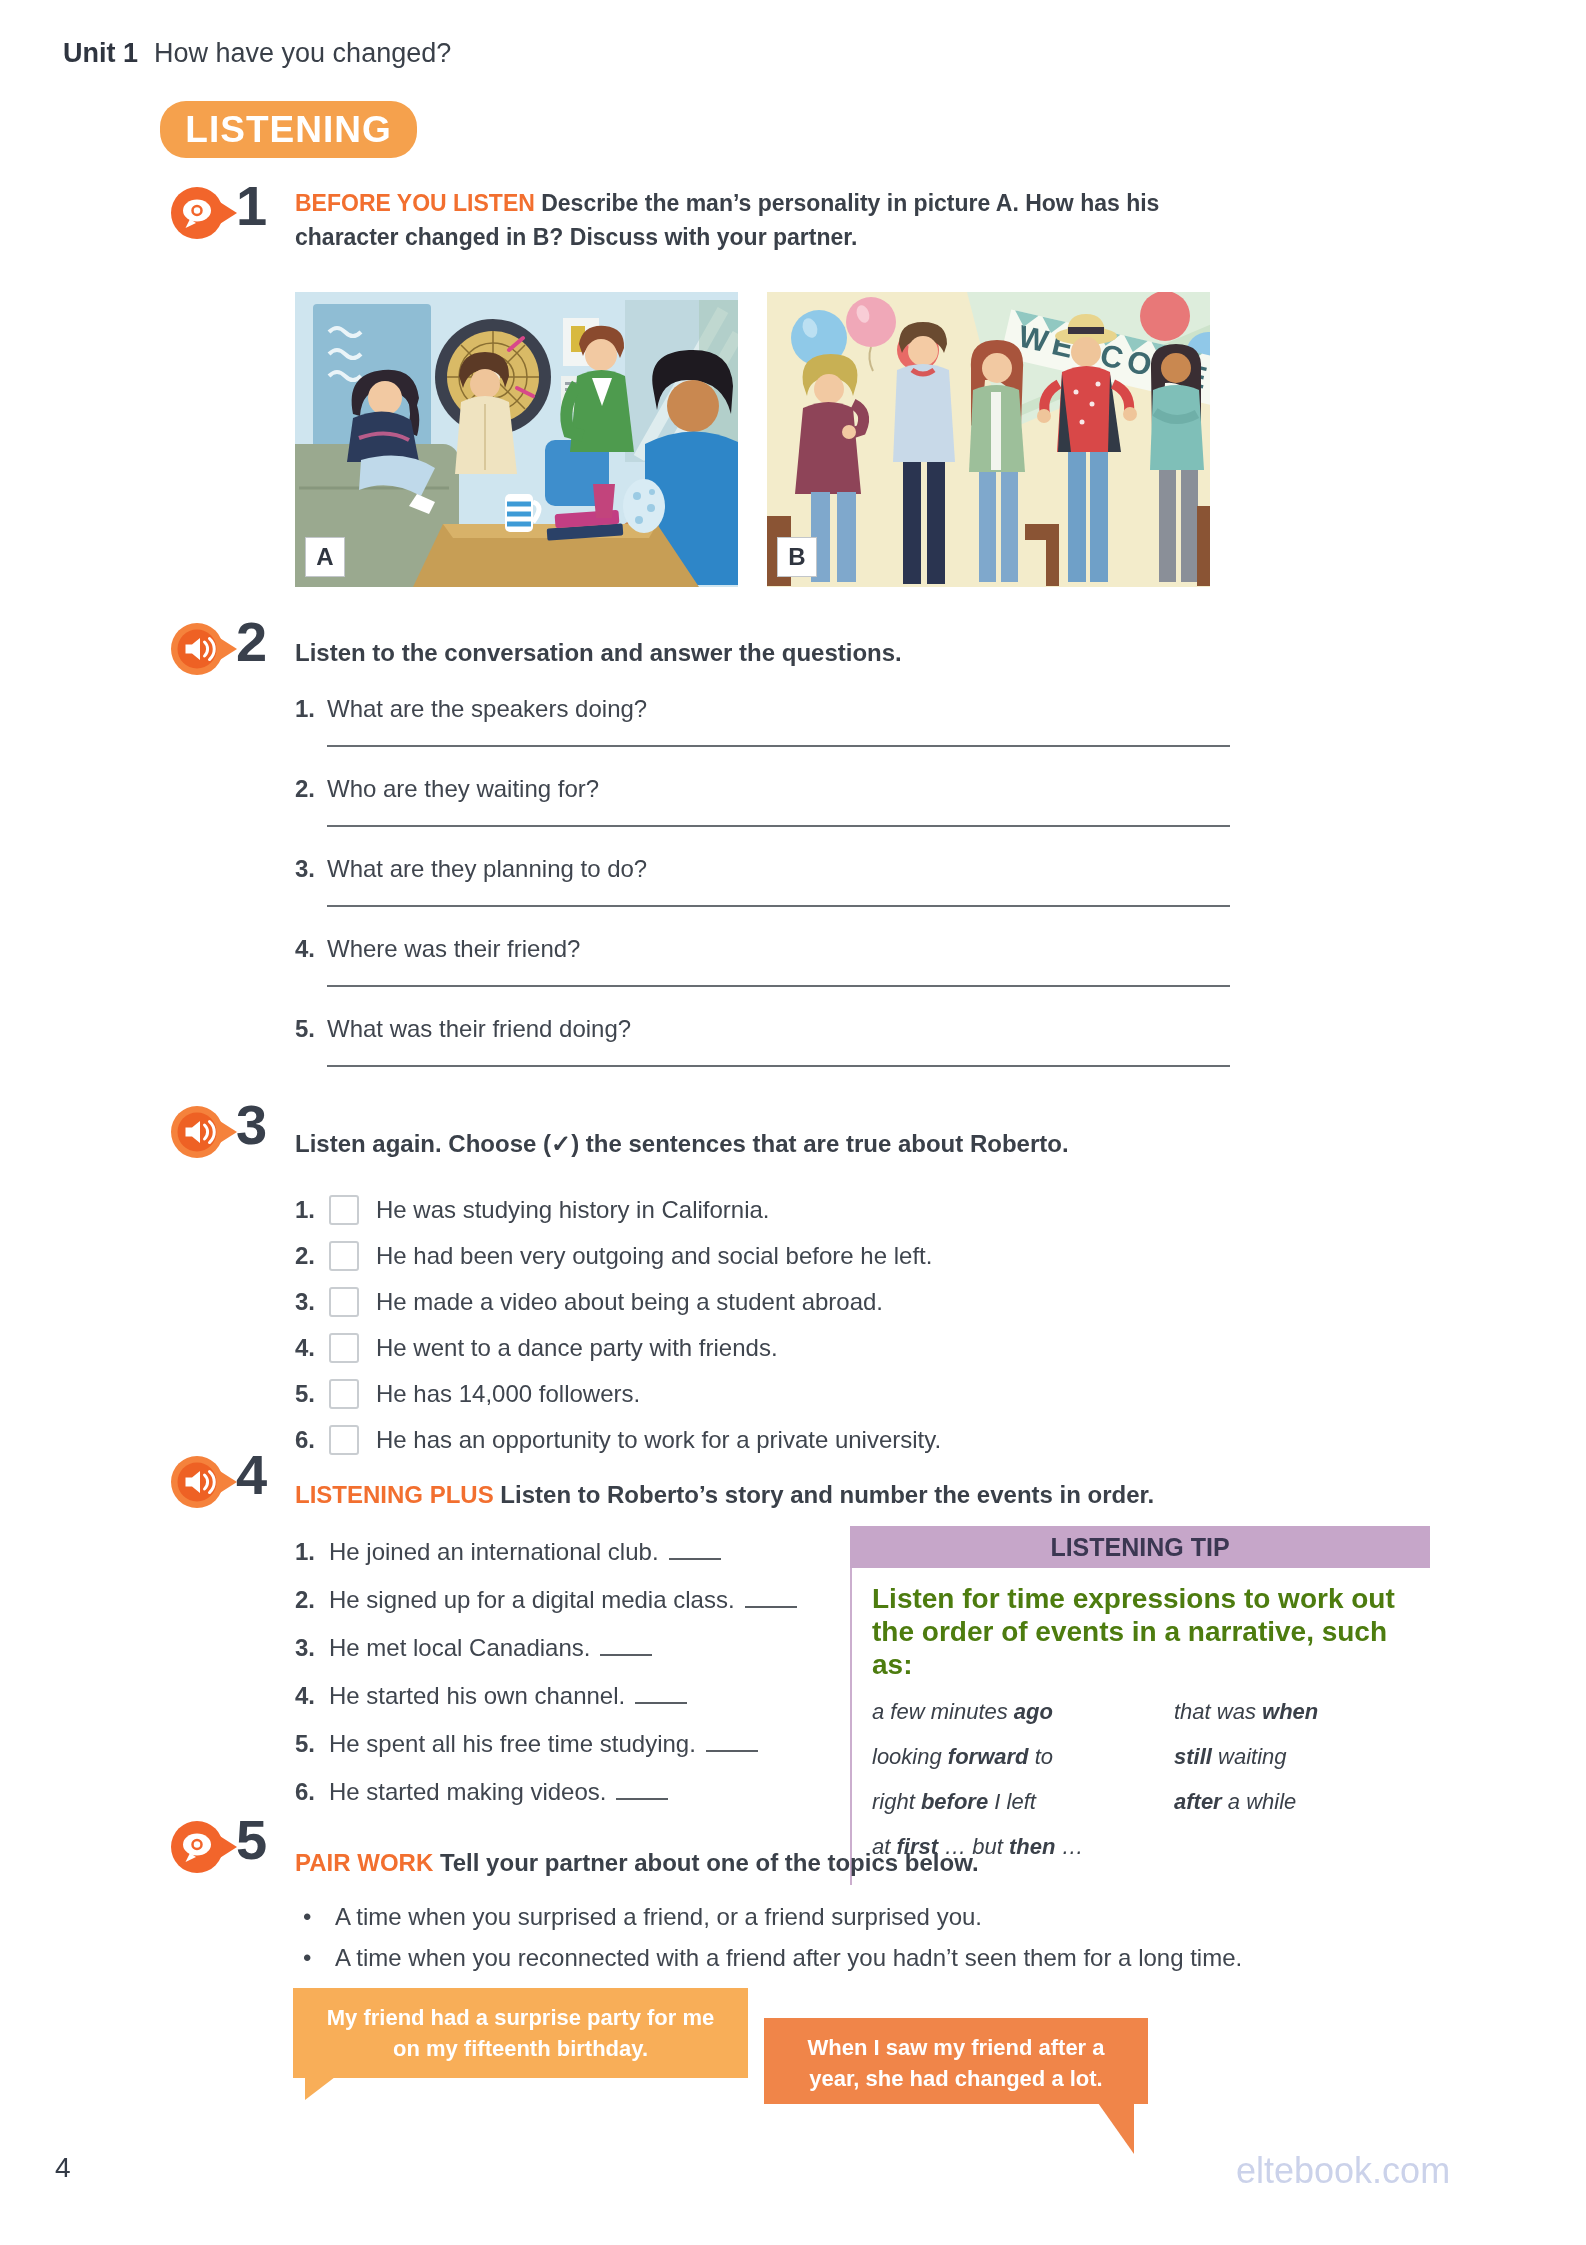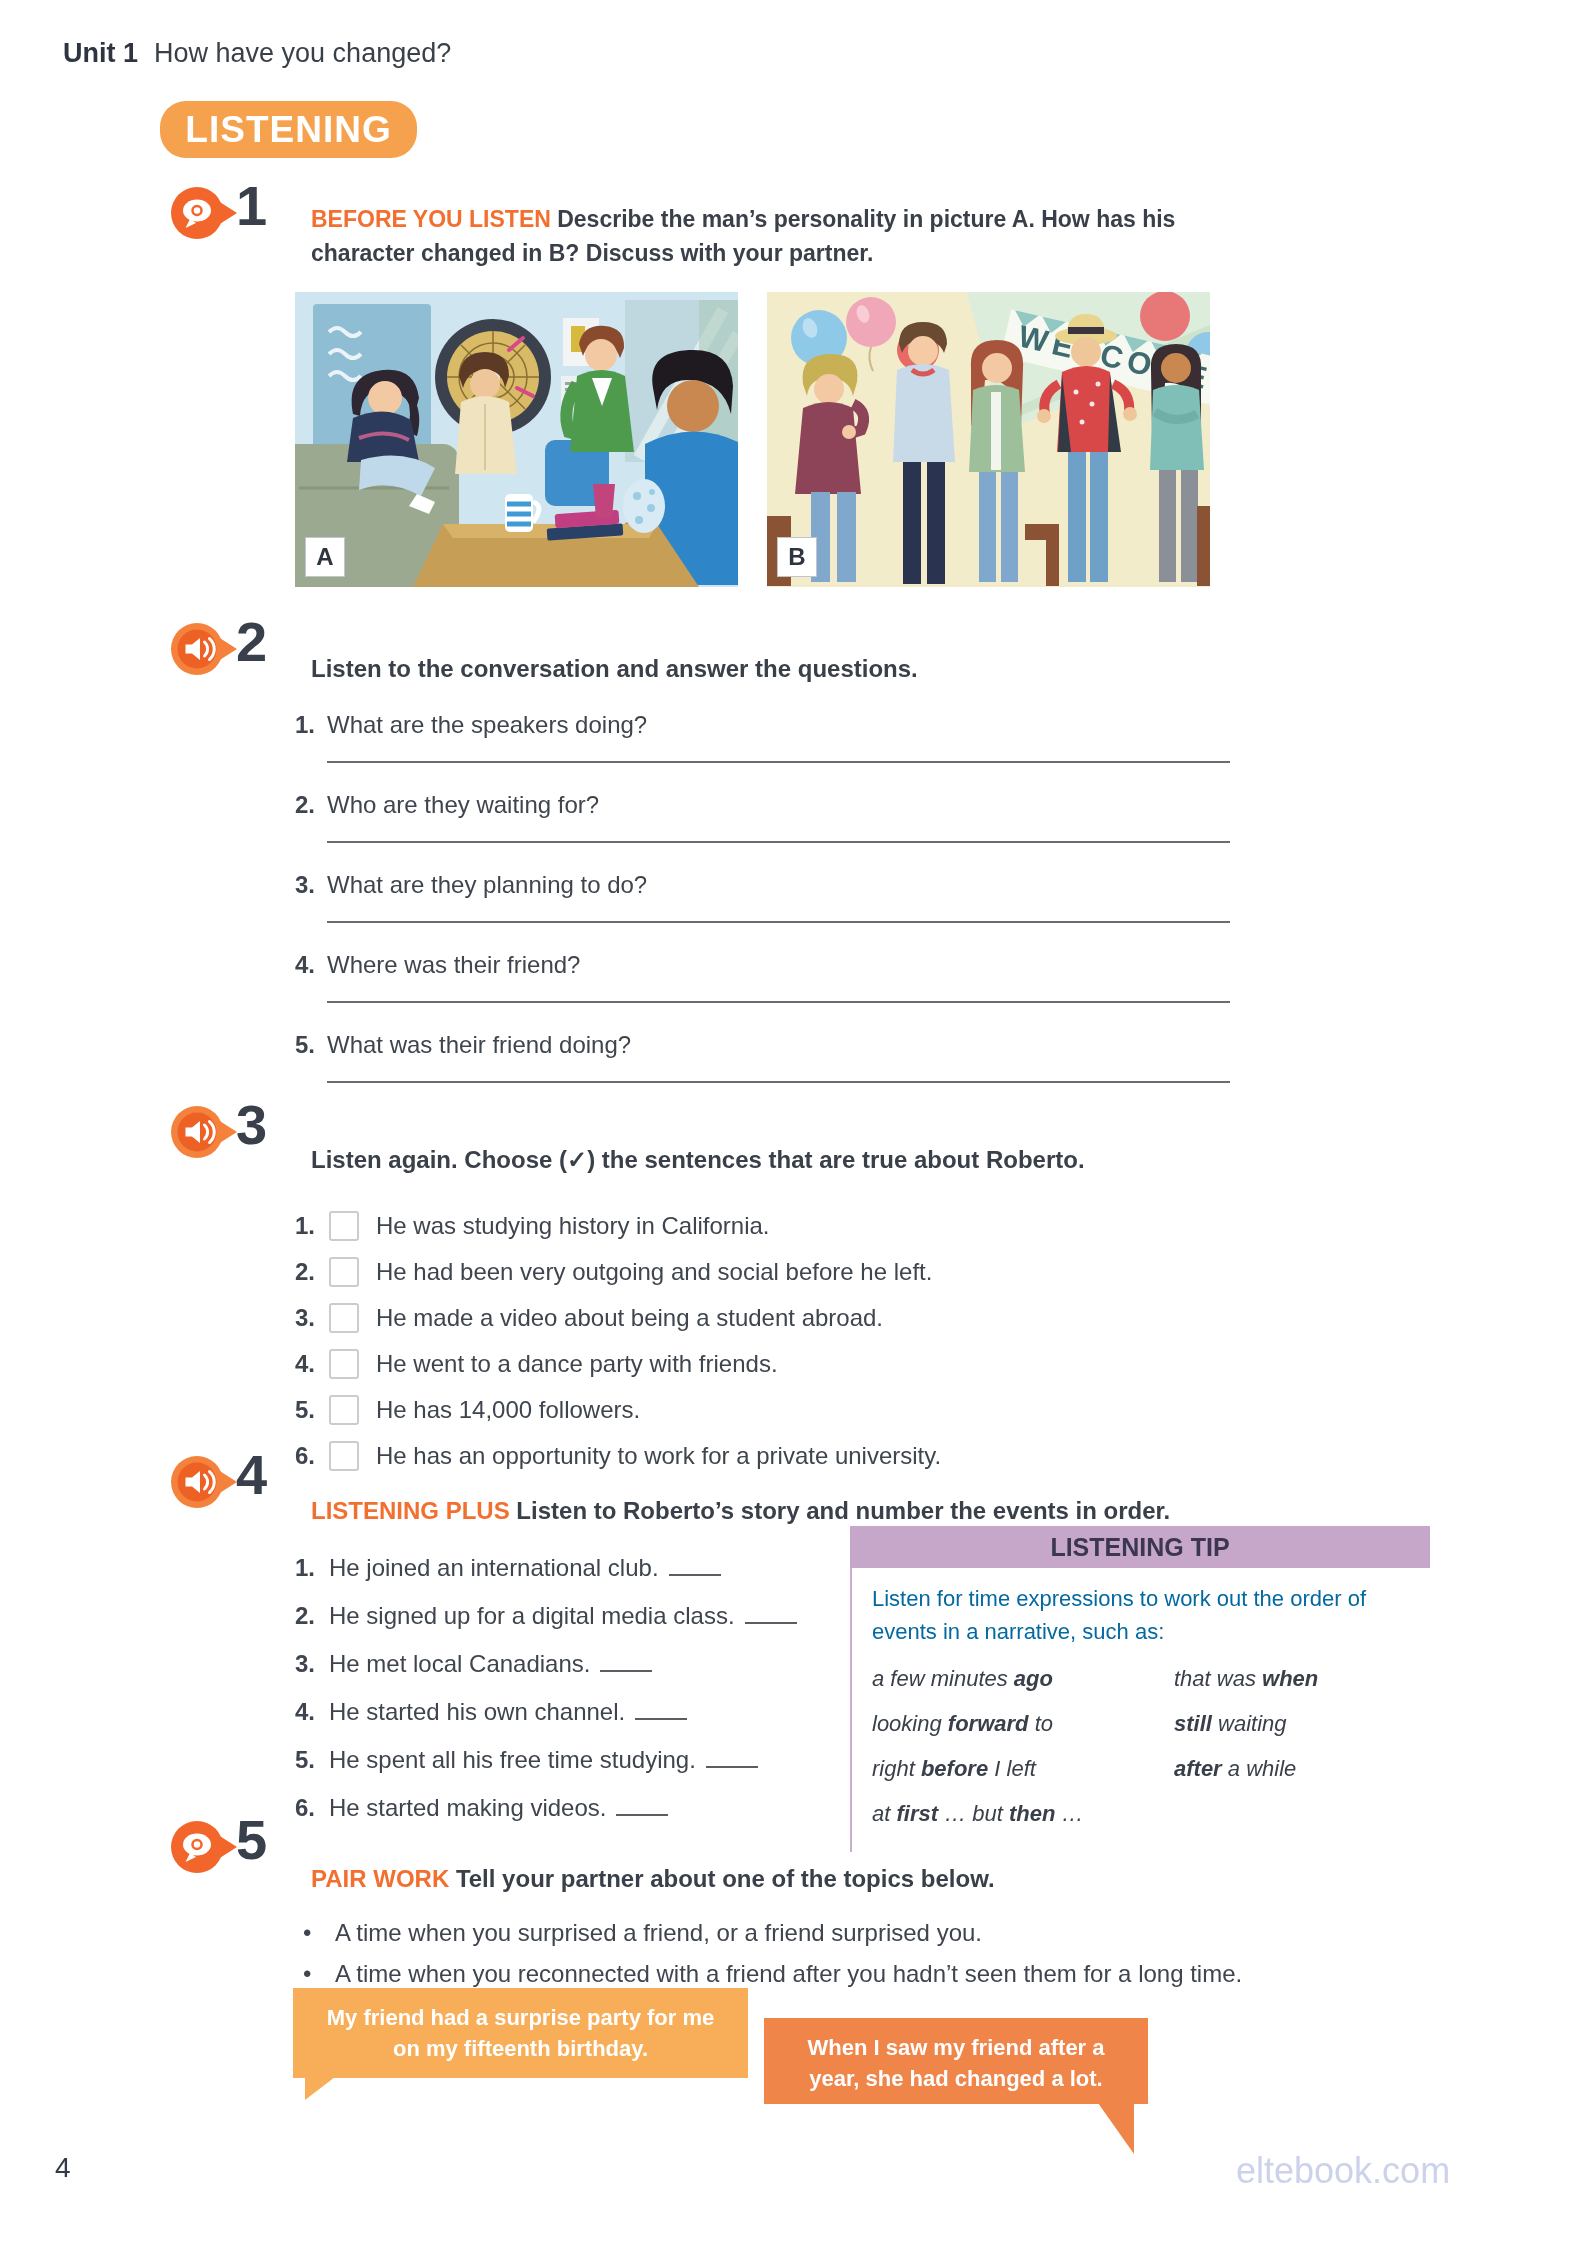--- a/index.html
+++ b/index.html
@@ -14,21 +14,21 @@
   
   .banner{position:absolute;left:160px;top:101px;width:257px;height:57px;background:#F5A14D;
           color:#fff;font-weight:bold;font-size:37px;letter-spacing:1px;
           display:flex;align-items:center;justify-content:center;border-radius:26px;}
 
   
   .activity{position:absolute;left:170px;}
   .act-icon{position:absolute;left:0;top:0;width:68px;height:54px;}
   .act-num{position:absolute;left:66px;top:-8px;font-size:56px;font-weight:bold;color:#39404C;line-height:1;}
   .act-body{margin-left:125px;}
-  .act-header{font-size:24px;font-weight:bold;color:#3A4049;margin:16px;line-height:34px;}
+  .act-header{font-size:24px;font-weight:bold;color:#3A4049;margin:0;line-height:34px;}
   .label-orange{color:#F26F2F;font-weight:bold;}
 
   #act1{top:186px;width:1090px;}
   #act1 .act-header{font-size:23px;max-width:955px;}
 
   
   #pictures{position:absolute;left:295px;top:292px;display:flex;gap:29px;}
   .pic{position:relative;width:443px;height:295px;overflow:hidden;}
   .pic svg{display:block;}
   .pic-label{position:absolute;left:10px;bottom:10px;width:38px;height:38px;background:#fff;
@@ -58,21 +58,21 @@
   .events{margin-top:26px;width:540px;}
   .e-row{display:flex;align-items:baseline;height:48px;font-size:24px;}
   .e-num{font-weight:bold;width:34px;flex:none;}
   .blank{display:inline-block;width:52px;border-bottom:2px solid #595E64;margin-left:10px;height:16px;flex:none;}
 
   
   #tip{position:absolute;left:850px;top:1526px;width:580px;}
   .tip-bar{height:42px;background:#C6A6C9;display:flex;align-items:center;justify-content:center;
            font-size:25px;font-weight:bold;color:#3B3752;}
   .tip-body{border-left:2px solid #CBAECE;padding:14px 20px 16px 20px;background:#fff;}
-  .tip-intro{font-size:22px;line-height:33px;margin:0 0 8px 0;color:#0369a1;}
+  .tip-intro{font-size:28px;line-height:33px;margin:0 0 8px 0;color:#4d7c0f;font-weight:bold;}
   .tip-cols{display:flex;font-size:22px;font-style:italic;color:#3A4049;}
   .tip-col1{width:302px;flex:none;}
   .tip-item{line-height:45px;white-space:nowrap;}
   .tip-item b{font-weight:bold;}
 
   
   #act5{top:1820px;width:1120px;}
   #act5 .act-header{padding-top:26px;}
   .topics{margin-top:16px;font-size:24px;}
   .topic{display:flex;line-height:41px;}

